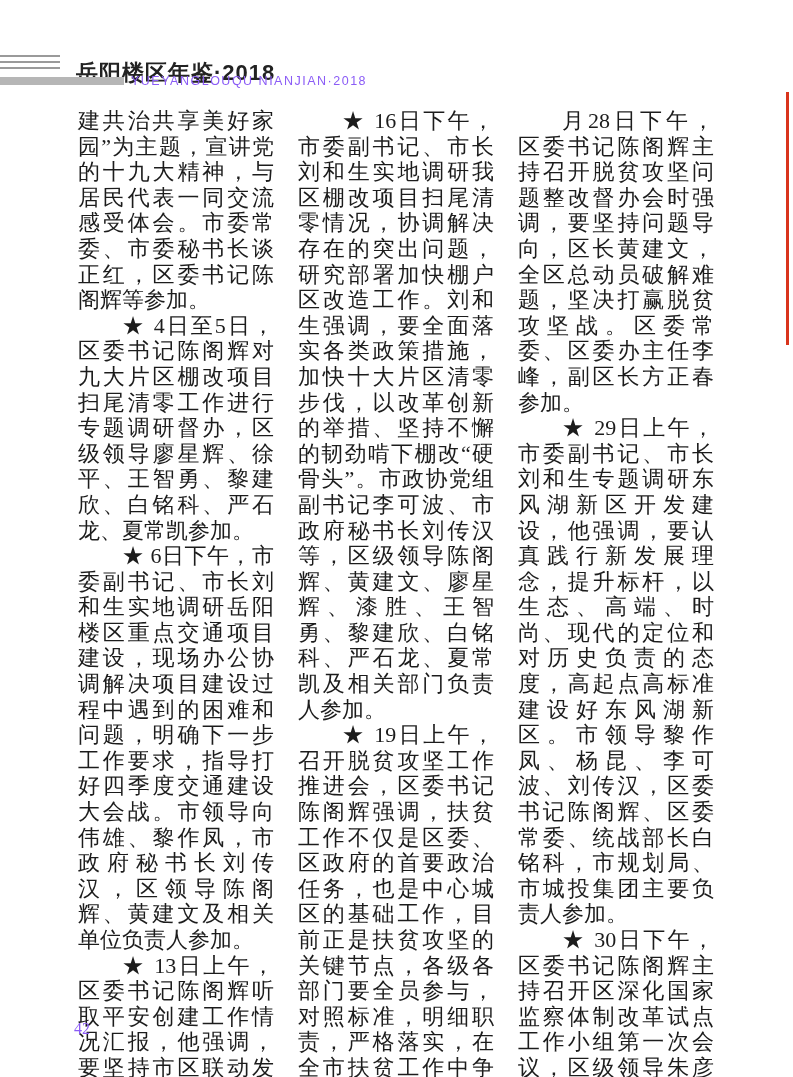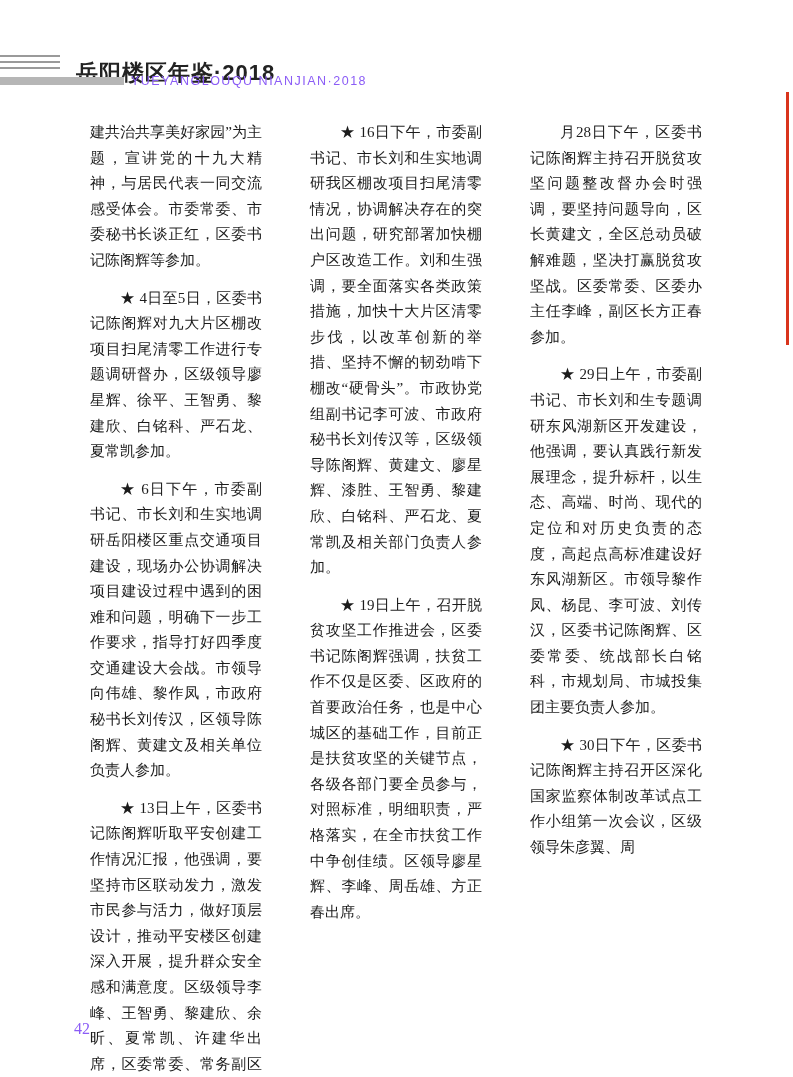--- a/index.html
+++ b/index.html
@@ -35,22 +35,22 @@
     position:absolute;right:4px;top:92px;width:3px;height:253px;
     background:#d9341c;
   }
   
   .columns{
     position:absolute;left:78px;top:108px;width:636px;
     display:flex;gap:24px;
   }
   .col{width:196px;}
   .para{
-    margin:12px;
-    font-size:15px;
+    margin:0;
+    font-size:22px;
     line-height:25.6px;
     text-align:justify;
     text-justify:inter-character;
     word-break:break-all;
   }
   .para.indent{text-indent:2em;}
   
   .page-number{
     position:absolute;left:74px;top:1020px;
     font-size:16px;color:#8b5cf6;text-align:right;

